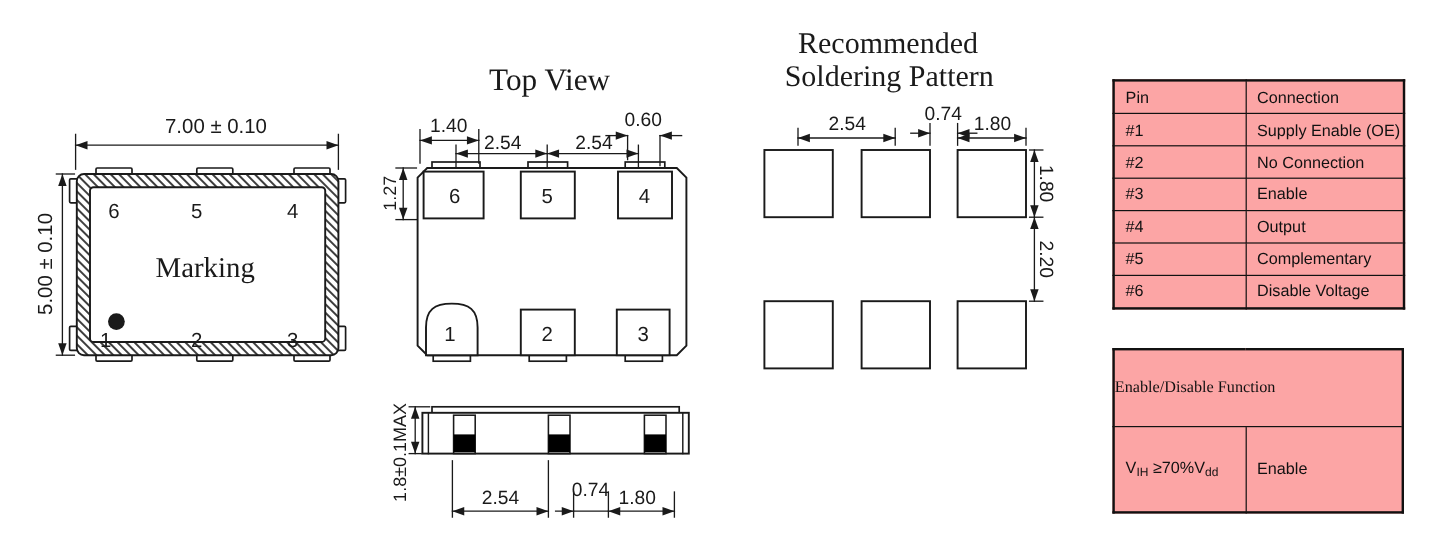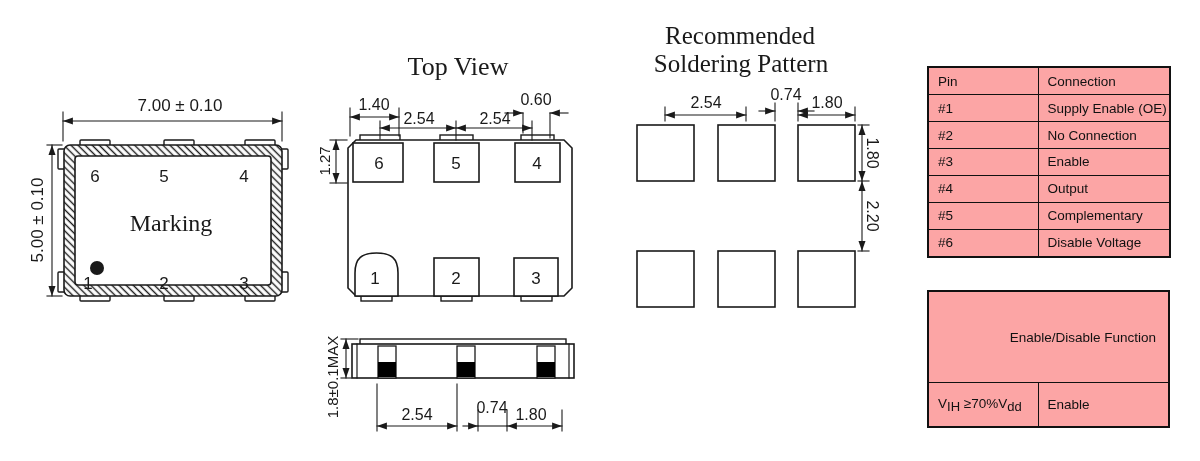--- a/index.html
+++ b/index.html
@@ -10,22 +10,22 @@
   .dimtxt-sm{font-family:"Liberation Sans",sans-serif;font-size:15px;fill:#1a1a1a;}
   .pintxt{font-family:"Liberation Sans",sans-serif;font-size:17px;fill:#1a1a1a;}
   .sertitle{font-family:"Liberation Serif",serif;font-size:26px;fill:#1a1a1a;}
   .sertitle2{font-family:"Liberation Serif",serif;font-size:25px;fill:#1a1a1a;}
   .marktxt{font-family:"Liberation Serif",serif;font-size:24px;fill:#1a1a1a;}
   table{position:absolute;border-collapse:collapse;table-layout:fixed;background:#fca5a5;}
   td{border:1.5px solid #111;font-size:13.5px;color:#111;padding:0 0 0 9px;vertical-align:middle;
      white-space:nowrap;overflow:hidden;}
   #pin-table{left:927px;top:66px;width:244px;height:192px;border:2px solid #111;}
   #enable-table{left:927px;top:290px;width:243px;height:138px;border:2px solid #111;}
-  #enable-table td.hdr{text-align:right;padding:12px;}
-  .sub{font-size:13px;vertical-align:-3px;}
+  #enable-table td.hdr{text-align:left;padding:0;font-family:Liberation Serif, serif;}
+  .sub{font-size:10px;vertical-align:-3px;}
 </style>
 </head>
 <body>
 
 <div id="stage">
 
 <svg width="1200" height="461" viewBox="0 0 1200 461">
   <defs>
     <marker id="ar" viewBox="0 0 10 8" refX="9.5" refY="4" markerWidth="11" markerHeight="9" orient="auto-start-reverse" markerUnits="userSpaceOnUse">
       <path d="M0.5,0.8 L9.5,4 L0.5,7.2 Z" fill="#1a1a1a"></path>

